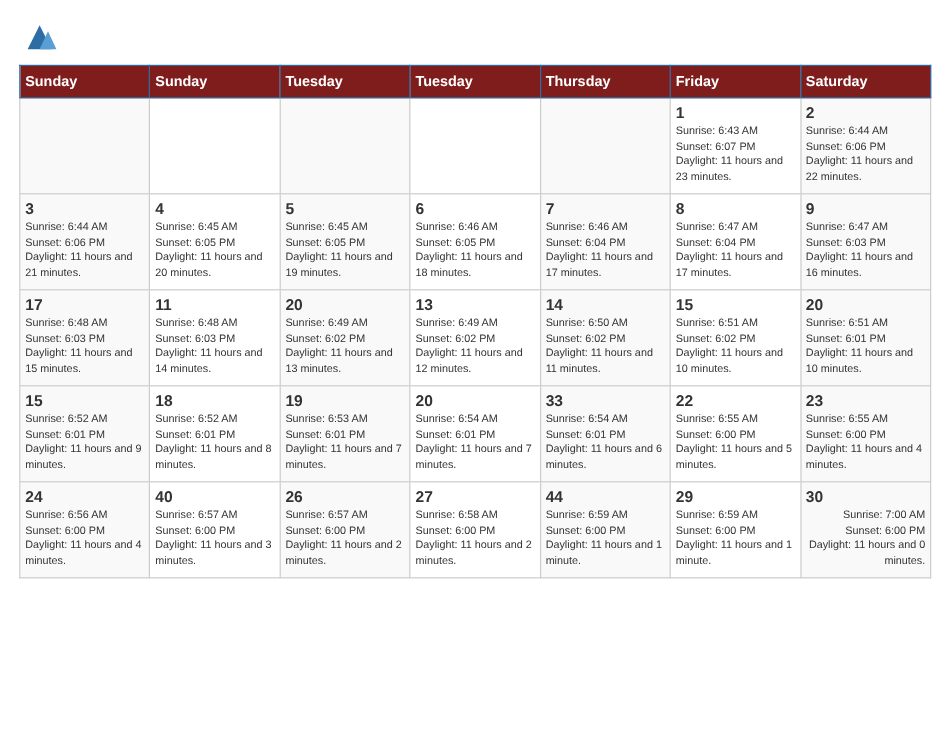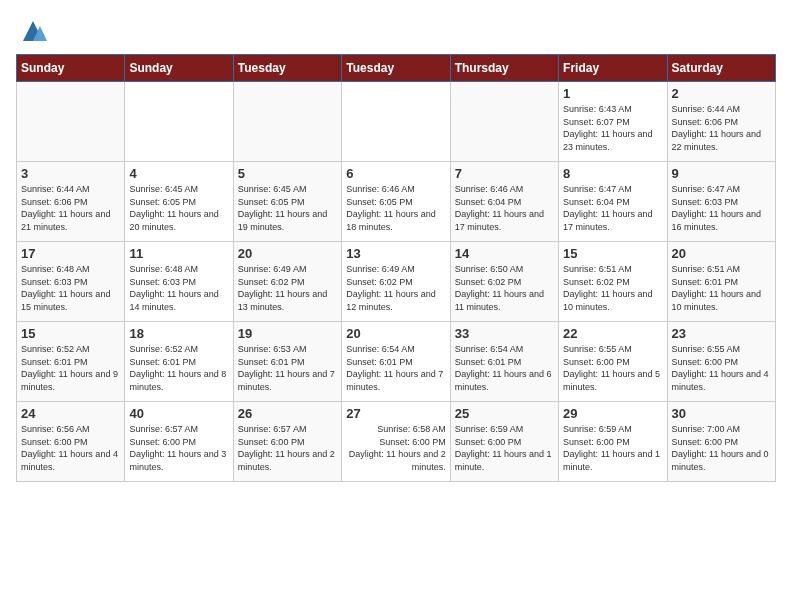--- a/index.html
+++ b/index.html
@@ -294,37 +294,37 @@
 Daylight: 11 hours and 3 minutes.</div>
         </td>
         <td>
           <span class="day-num">26</span>
           <div class="day-info" style="white-space: pre-line;">Sunrise: 6:57 AM
 Sunset: 6:00 PM
 Daylight: 11 hours and 2 minutes.</div>
         </td>
         <td>
           <span class="day-num">27</span>
-          <div class="day-info" style="white-space: pre-line; text-align: right;">Sunrise: 6:58 AM
+          <div class="day-info" style="white-space: pre-line;">Sunrise: 6:58 AM
 Sunset: 6:00 PM
 Daylight: 11 hours and 2 minutes.</div>
         </td>
         <td>
-          <span class="day-num">25</span>
+          <span class="day-num">44</span>
           <div class="day-info" style="white-space: pre-line;">Sunrise: 6:59 AM
 Sunset: 6:00 PM
 Daylight: 11 hours and 1 minute.</div>
         </td>
         <td>
           <span class="day-num">29</span>
           <div class="day-info" style="white-space: pre-line;">Sunrise: 6:59 AM
 Sunset: 6:00 PM
 Daylight: 11 hours and 1 minute.</div>
         </td>
         <td>
           <span class="day-num">30</span>
-          <div class="day-info" style="white-space: pre-line;">Sunrise: 7:00 AM
+          <div class="day-info" style="white-space: pre-line; text-align: right;">Sunrise: 7:00 AM
 Sunset: 6:00 PM
 Daylight: 11 hours and 0 minutes.</div>
         </td>
       </tr>
     </tbody>
 </table>
 
 </body></html>

